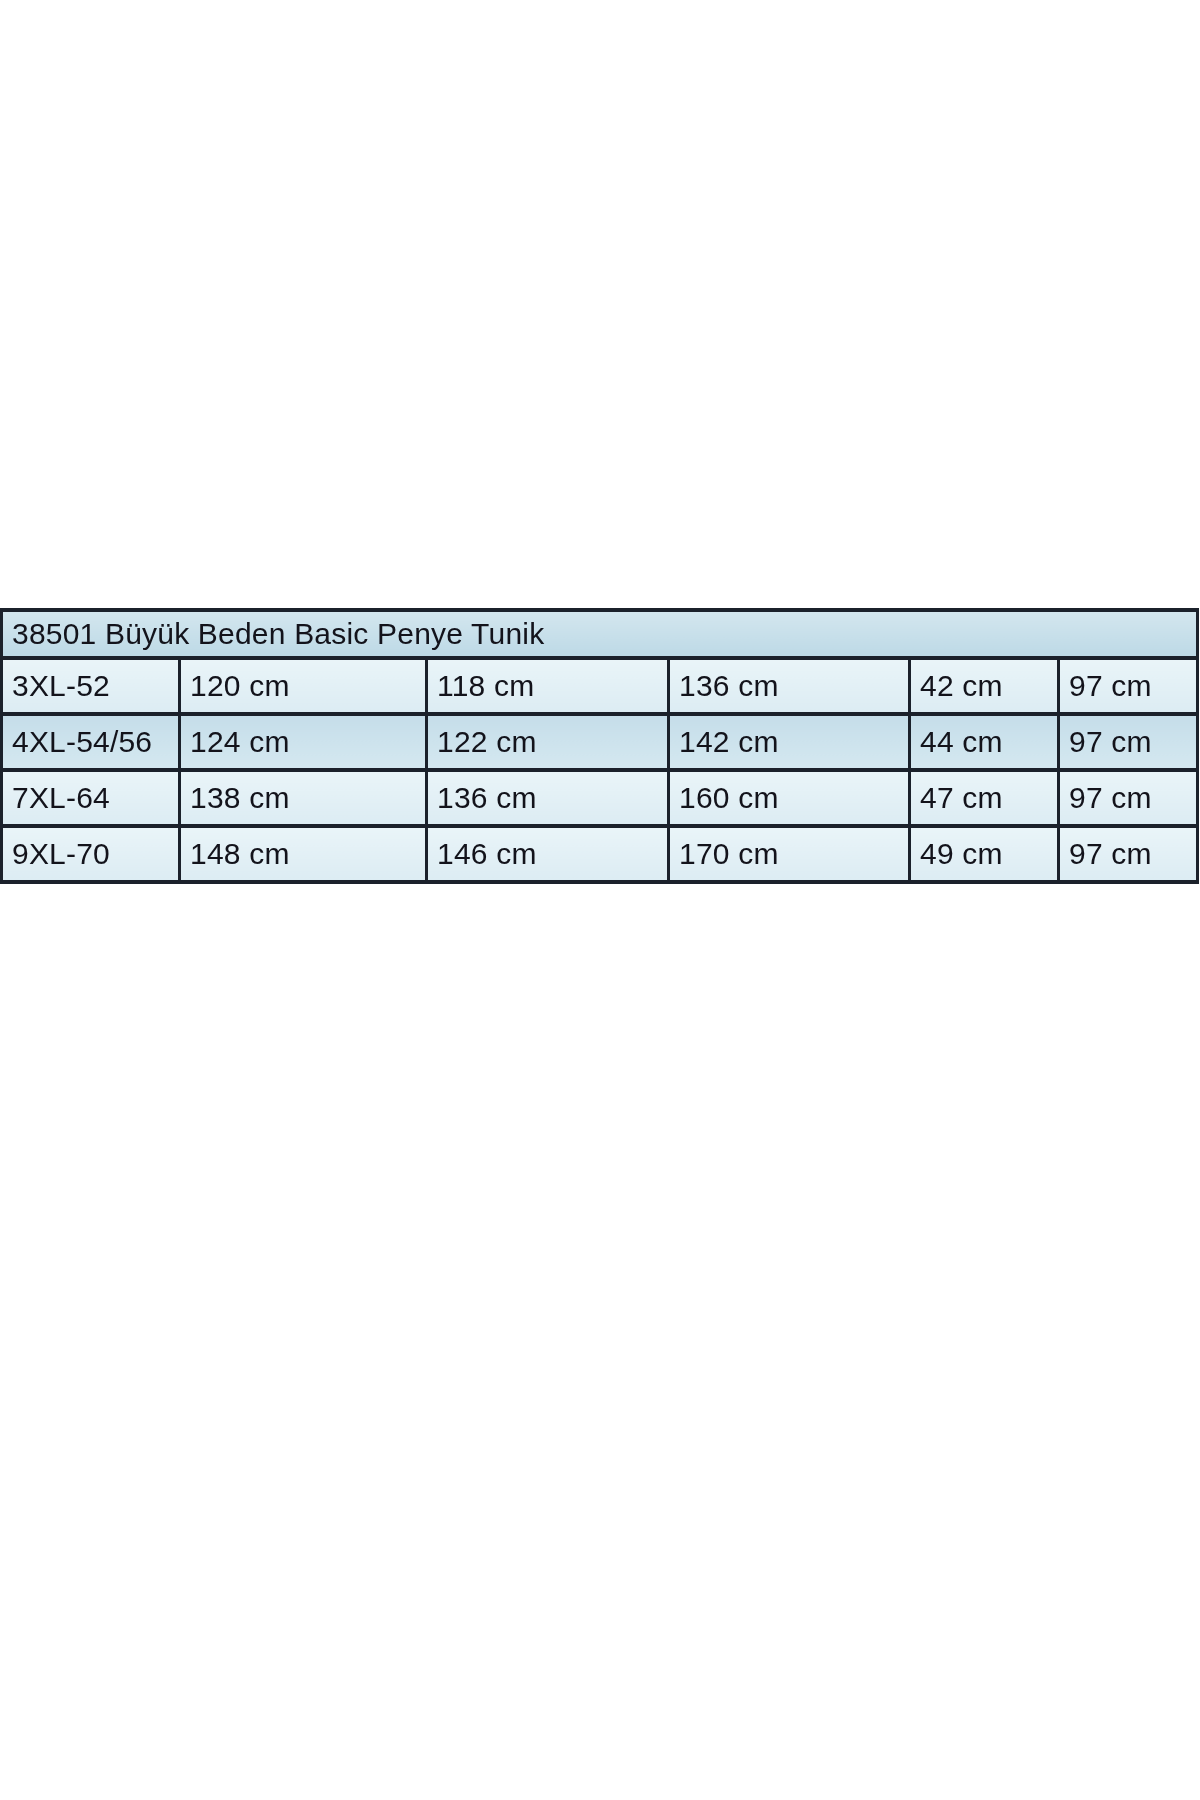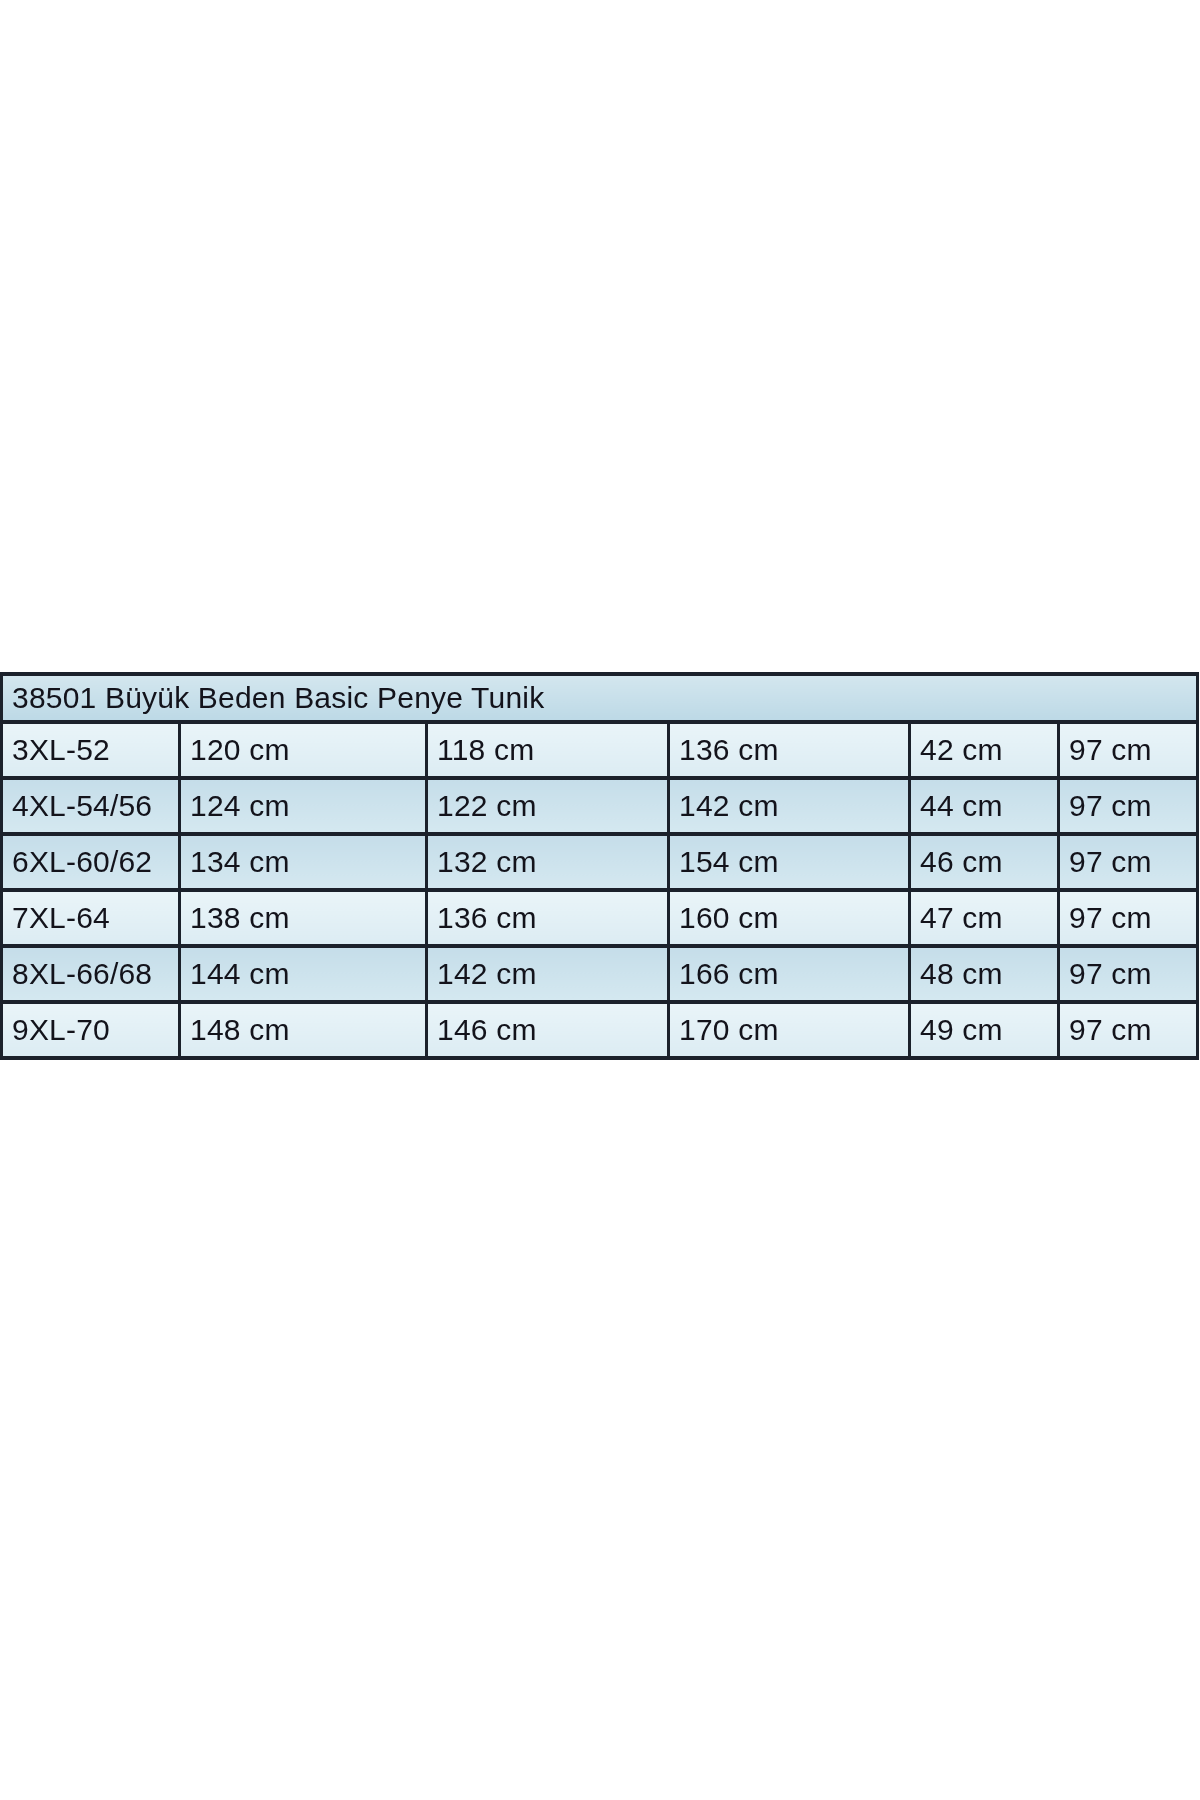--- a/index.html
+++ b/index.html
@@ -10,21 +10,21 @@
   .canvas {
     position: relative;
     width: 1200px;
     height: 1800px;
     background: #ffffff;
     font-family: "Liberation Sans", "DejaVu Sans", sans-serif;
     overflow: hidden;
   }
   table.size-chart {
     position: absolute;
-    top: 672px;
+    top: 608px;
     left: 0;
     width: 1196px;
     border-collapse: collapse;
     table-layout: fixed;
   }
   table.size-chart td,
   table.size-chart th {
     border-style: solid;
     border-color: #1b212b;
     border-width: 4px 3px;
@@ -79,42 +79,26 @@
         <td>97 cm</td>
       </tr>
       <tr class="data-row odd">
         <td>4XL-54/56</td>
         <td>124 cm</td>
         <td>122 cm</td>
         <td>142 cm</td>
         <td>44 cm</td>
         <td>97 cm</td>
       </tr>
-      <tr class="data-row odd">
-        <td>6XL-60/62</td>
-        <td>134 cm</td>
-        <td>132 cm</td>
-        <td>154 cm</td>
-        <td>46 cm</td>
-        <td>97 cm</td>
-      </tr>
       <tr class="data-row even">
         <td>7XL-64</td>
         <td>138 cm</td>
         <td>136 cm</td>
         <td>160 cm</td>
         <td>47 cm</td>
-        <td>97 cm</td>
-      </tr>
-      <tr class="data-row odd">
-        <td>8XL-66/68</td>
-        <td>144 cm</td>
-        <td>142 cm</td>
-        <td>166 cm</td>
-        <td>48 cm</td>
         <td>97 cm</td>
       </tr>
       <tr class="data-row even">
         <td>9XL-70</td>
         <td>148 cm</td>
         <td>146 cm</td>
         <td>170 cm</td>
         <td>49 cm</td>
         <td>97 cm</td>
       </tr>

